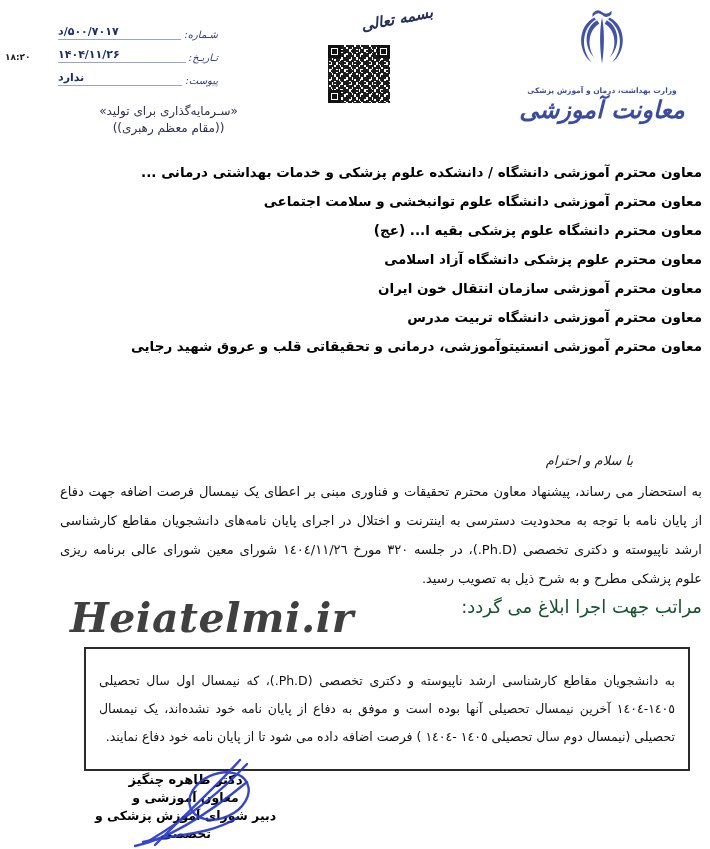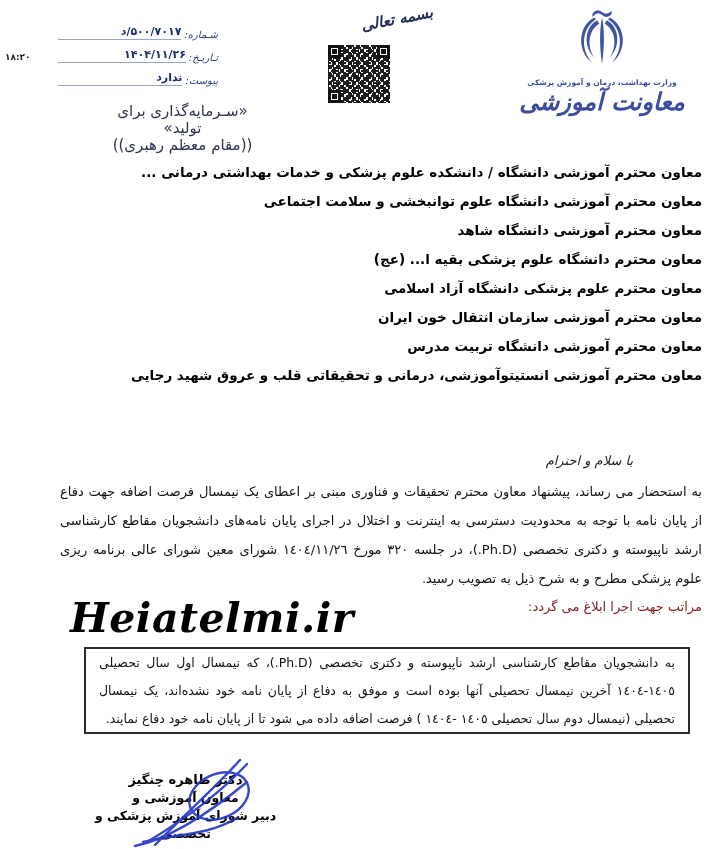--- a/index.html
+++ b/index.html
@@ -4,56 +4,56 @@
 <style>
   html,body{margin:0;padding:0;background:#e8e8e8;}
   .page{
     position:relative;width:710px;height:849px;background:#ffffff;
     font-family:"DejaVu Sans",sans-serif;direction:rtl;overflow:hidden;color:#111;
     margin:0 auto;
   }
   
   .logo{position:absolute;top:4px;right:24px;width:168px;text-align:center;color:#3b4c9f;}
   .emblem{display:block;margin:0 auto;width:68px;height:72px;}
-  .ministry{font-size:7.5px;font-weight:bold;margin-top:2px;white-space:nowrap;}
+  .ministry{font-size:7.5px;font-weight:bold;margin-top:10px;white-space:nowrap;}
   .department{font-size:24px;font-weight:bold;font-style:italic;font-family:"DejaVu Serif",serif;line-height:30px;}
   
   .besmellah{position:absolute;top:10px;left:352px;width:90px;text-align:center;
     font-family:"DejaVu Serif",serif;font-weight:bold;font-style:italic;font-size:15px;
     color:#232d58;transform:rotate(-11deg);}
   .qr{position:absolute;left:328px;top:45px;width:62px;height:58px;
     background:
       repeating-conic-gradient(#1c1c1c 0 25%, transparent 0 50%) 0 0/8px 8px,
       repeating-conic-gradient(#1c1c1c 0 25%, transparent 0 50%) 3px 2px/5px 5px,
       #fff;}
   .finder{position:absolute;width:13px;height:13px;border:3px solid #111;background:#fff;box-sizing:border-box;}
   .finder::after{content:"";position:absolute;inset:1px;background:#111;}
   .finder.tl{top:0;left:0}.finder.tr{top:0;right:0}.finder.bl{bottom:0;left:0}
   
   .fields{position:absolute;left:58px;top:25px;width:160px;direction:rtl;}
   .frow{display:flex;align-items:flex-end;margin-bottom:8px;height:15px;}
   .flabel{font-size:10px;color:#2e3c7e;margin-left:3px;white-space:nowrap;font-style:italic;}
-  .fline{flex:1;border-bottom:1px solid #9aa4c8;text-align:right;font-size:11px;
+  .fline{flex:1;border-bottom:1px solid #9aa4c8;text-align:left;font-size:11px;
     font-weight:bold;color:#1c2d6b;line-height:14px;}
   .time{position:absolute;left:5px;top:52px;font-size:9px;font-weight:bold;direction:ltr;color:#222;text-align:center;}
-  .slogan{position:absolute;left:100px;top:103px;width:165px;text-align:center;
-    font-size:15px;color:#2c3150;line-height:17px;}
+  .slogan{position:absolute;left:86px;top:103px;width:165px;text-align:center;
+    font-size:12px;color:#2c3150;line-height:17px;}
   
   .recipients{position:absolute;top:158px;right:8px;left:40px;text-align:right;}
   .recipient{font-size:13.5px;font-weight:bold;line-height:29px;color:#000;white-space:nowrap;}
   
   .salutation{position:absolute;top:453px;right:77px;font-size:13px;font-style:italic;color:#1b1b1b;}
   .body-par{position:absolute;top:477px;right:8px;left:60px;text-align:justify;
     font-size:13px;line-height:29px;color:#111;}
-  .closing{position:absolute;top:592px;right:8px;font-size:13px;line-height:29px;color:#7f1d1d;}
+  .closing{position:absolute;top:592px;right:8px;font-size:18px;line-height:29px;color:#14532d;}
   .watermark{position:absolute;left:70px;top:594px;direction:ltr;
     font-family:"DejaVu Serif",serif;font-weight:bold;font-style:italic;
-    font-size:41px;color:#000000;letter-spacing:.5px;white-space:nowrap;}
+    font-size:41px;color:#404040;letter-spacing:.5px;white-space:nowrap;}
   
-  .box{position:absolute;left:84px;right:20px;top:647px;height:87px;border:2px solid #2b2b2b;
+  .box{position:absolute;left:84px;right:20px;top:647px;height:124px;border:2px solid #2b2b2b;
     box-sizing:border-box;padding:4px 13px;display:flex;align-items:center;background:#fff;}
   .box p{margin:0;width:100%;text-align:justify;font-size:12.5px;line-height:28px;color:#111;}
   
   .signature{position:absolute;left:83px;top:770px;width:205px;text-align:center;font-weight:bold;color:#000;}
   .sig-name{font-size:13px;line-height:19px;}
   .sig-role{font-size:12.5px;line-height:18px;}
   .scribble{position:absolute;left:95px;top:752px;width:170px;height:97px;pointer-events:none;}
 </style>
 </head>
 <body>
@@ -103,21 +103,20 @@
   <div class="time">۱۸:۲۰</div>
 
   <div class="slogan">
     <div>«سـرمایه‌گذاری برای تولید»</div>
     <div>((مقام معظم رهبری))</div>
   </div>
 
   <div class="recipients">
     <div class="recipient">معاون محترم آموزشی دانشگاه / دانشکده علوم پزشکی و خدمات بهداشتی درمانی ...</div>
     <div class="recipient">معاون محترم آموزشی دانشگاه علوم توانبخشی و سلامت اجتماعی</div>
-    <div class="recipient">معاون محترم آموزشی دانشگاه شاهد</div>
     <div class="recipient">معاون محترم دانشگاه علوم پزشکی بقیه ا... (عج)</div>
     <div class="recipient">معاون محترم علوم پزشکی دانشگاه آزاد اسلامی</div>
     <div class="recipient">معاون محترم آموزشی سازمان انتقال خون ایران</div>
     <div class="recipient">معاون محترم آموزشی دانشگاه تربیت مدرس</div>
     <div class="recipient">معاون محترم آموزشی انستیتوآموزشی، درمانی و تحقیقاتی قلب و عروق شهید رجایی</div>
   </div>
 
   <div class="salutation">با سلام و احترام</div>
   <div class="body-par">به استحضار می رساند، پیشنهاد معاون محترم تحقیقات و فناوری مبنی بر اعطای یک نیمسال فرصت اضافه جهت دفاع از پایان نامه با توجه به محدودیت دسترسی به اینترنت و اختلال در اجرای پایان نامه‌های دانشجویان مقاطع کارشناسی ارشد ناپیوسته و دکتری تخصصی (Ph.D.)، در جلسه ۳۲۰ مورخ ١٤٠٤/١١/٢٦ شورای معین شورای عالی برنامه ریزی علوم پزشکی مطرح و به شرح ذیل به تصویب رسید.</div>
   <div class="closing">مراتب جهت اجرا ابلاغ می گردد:</div>

